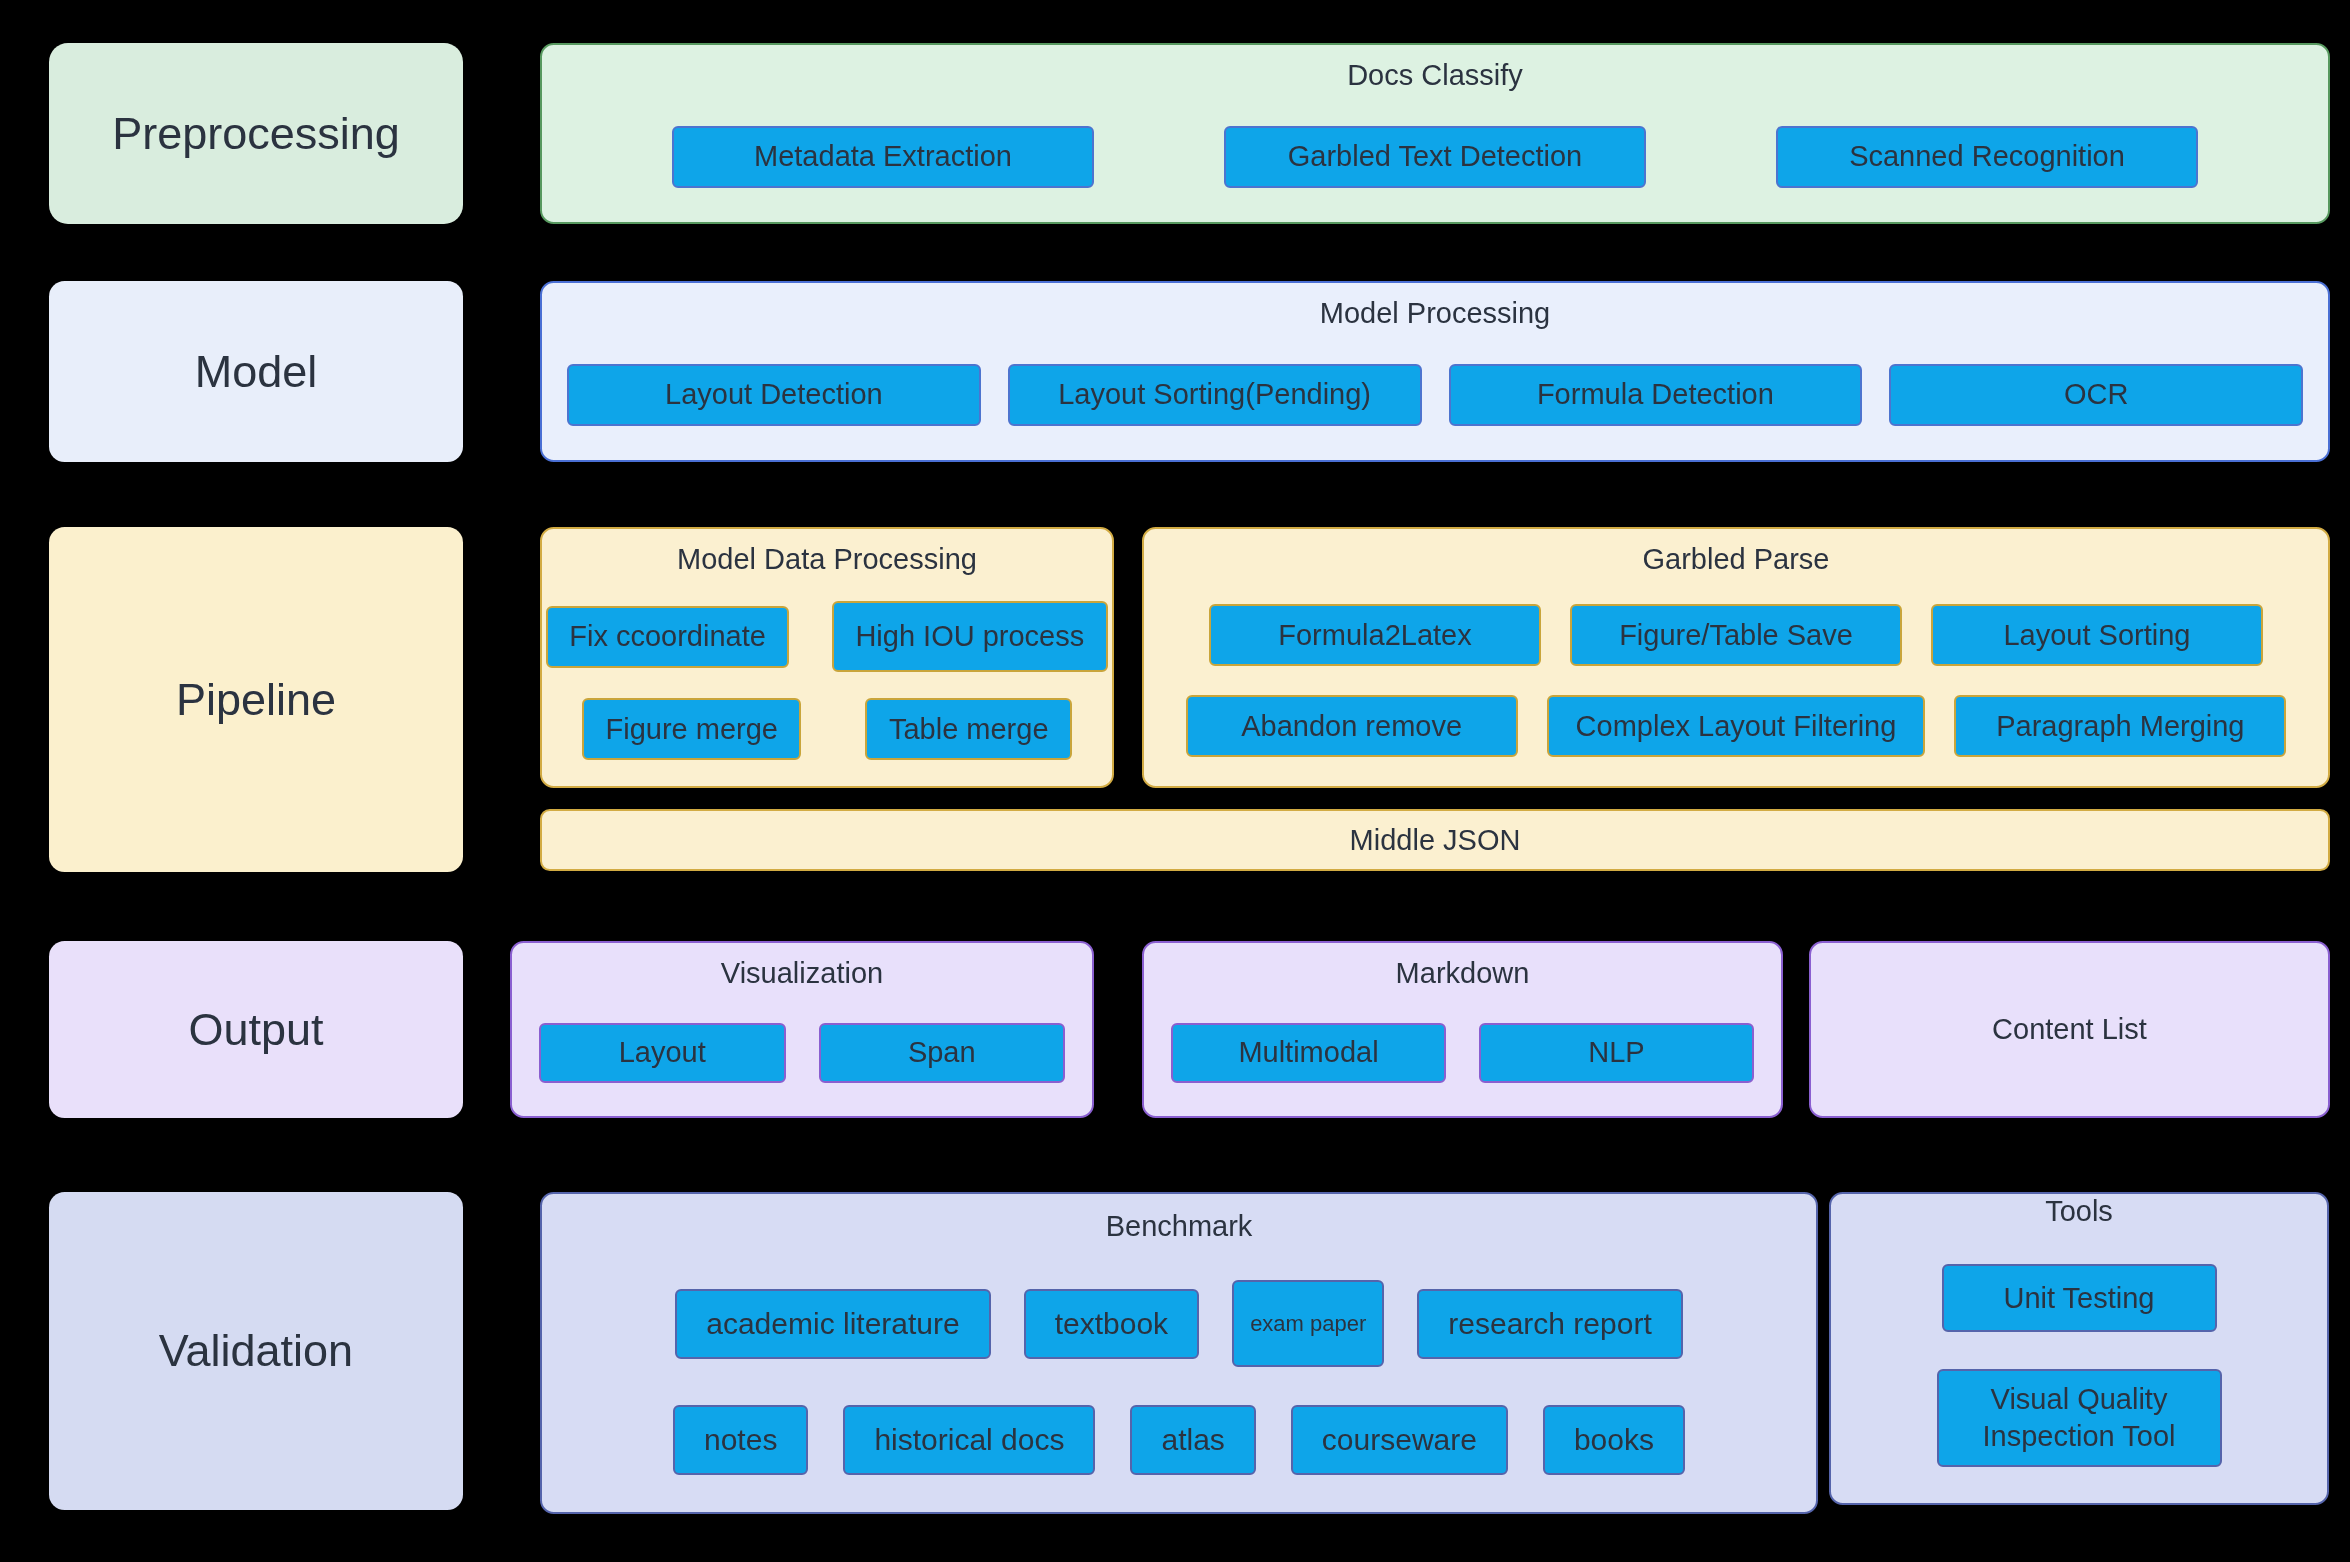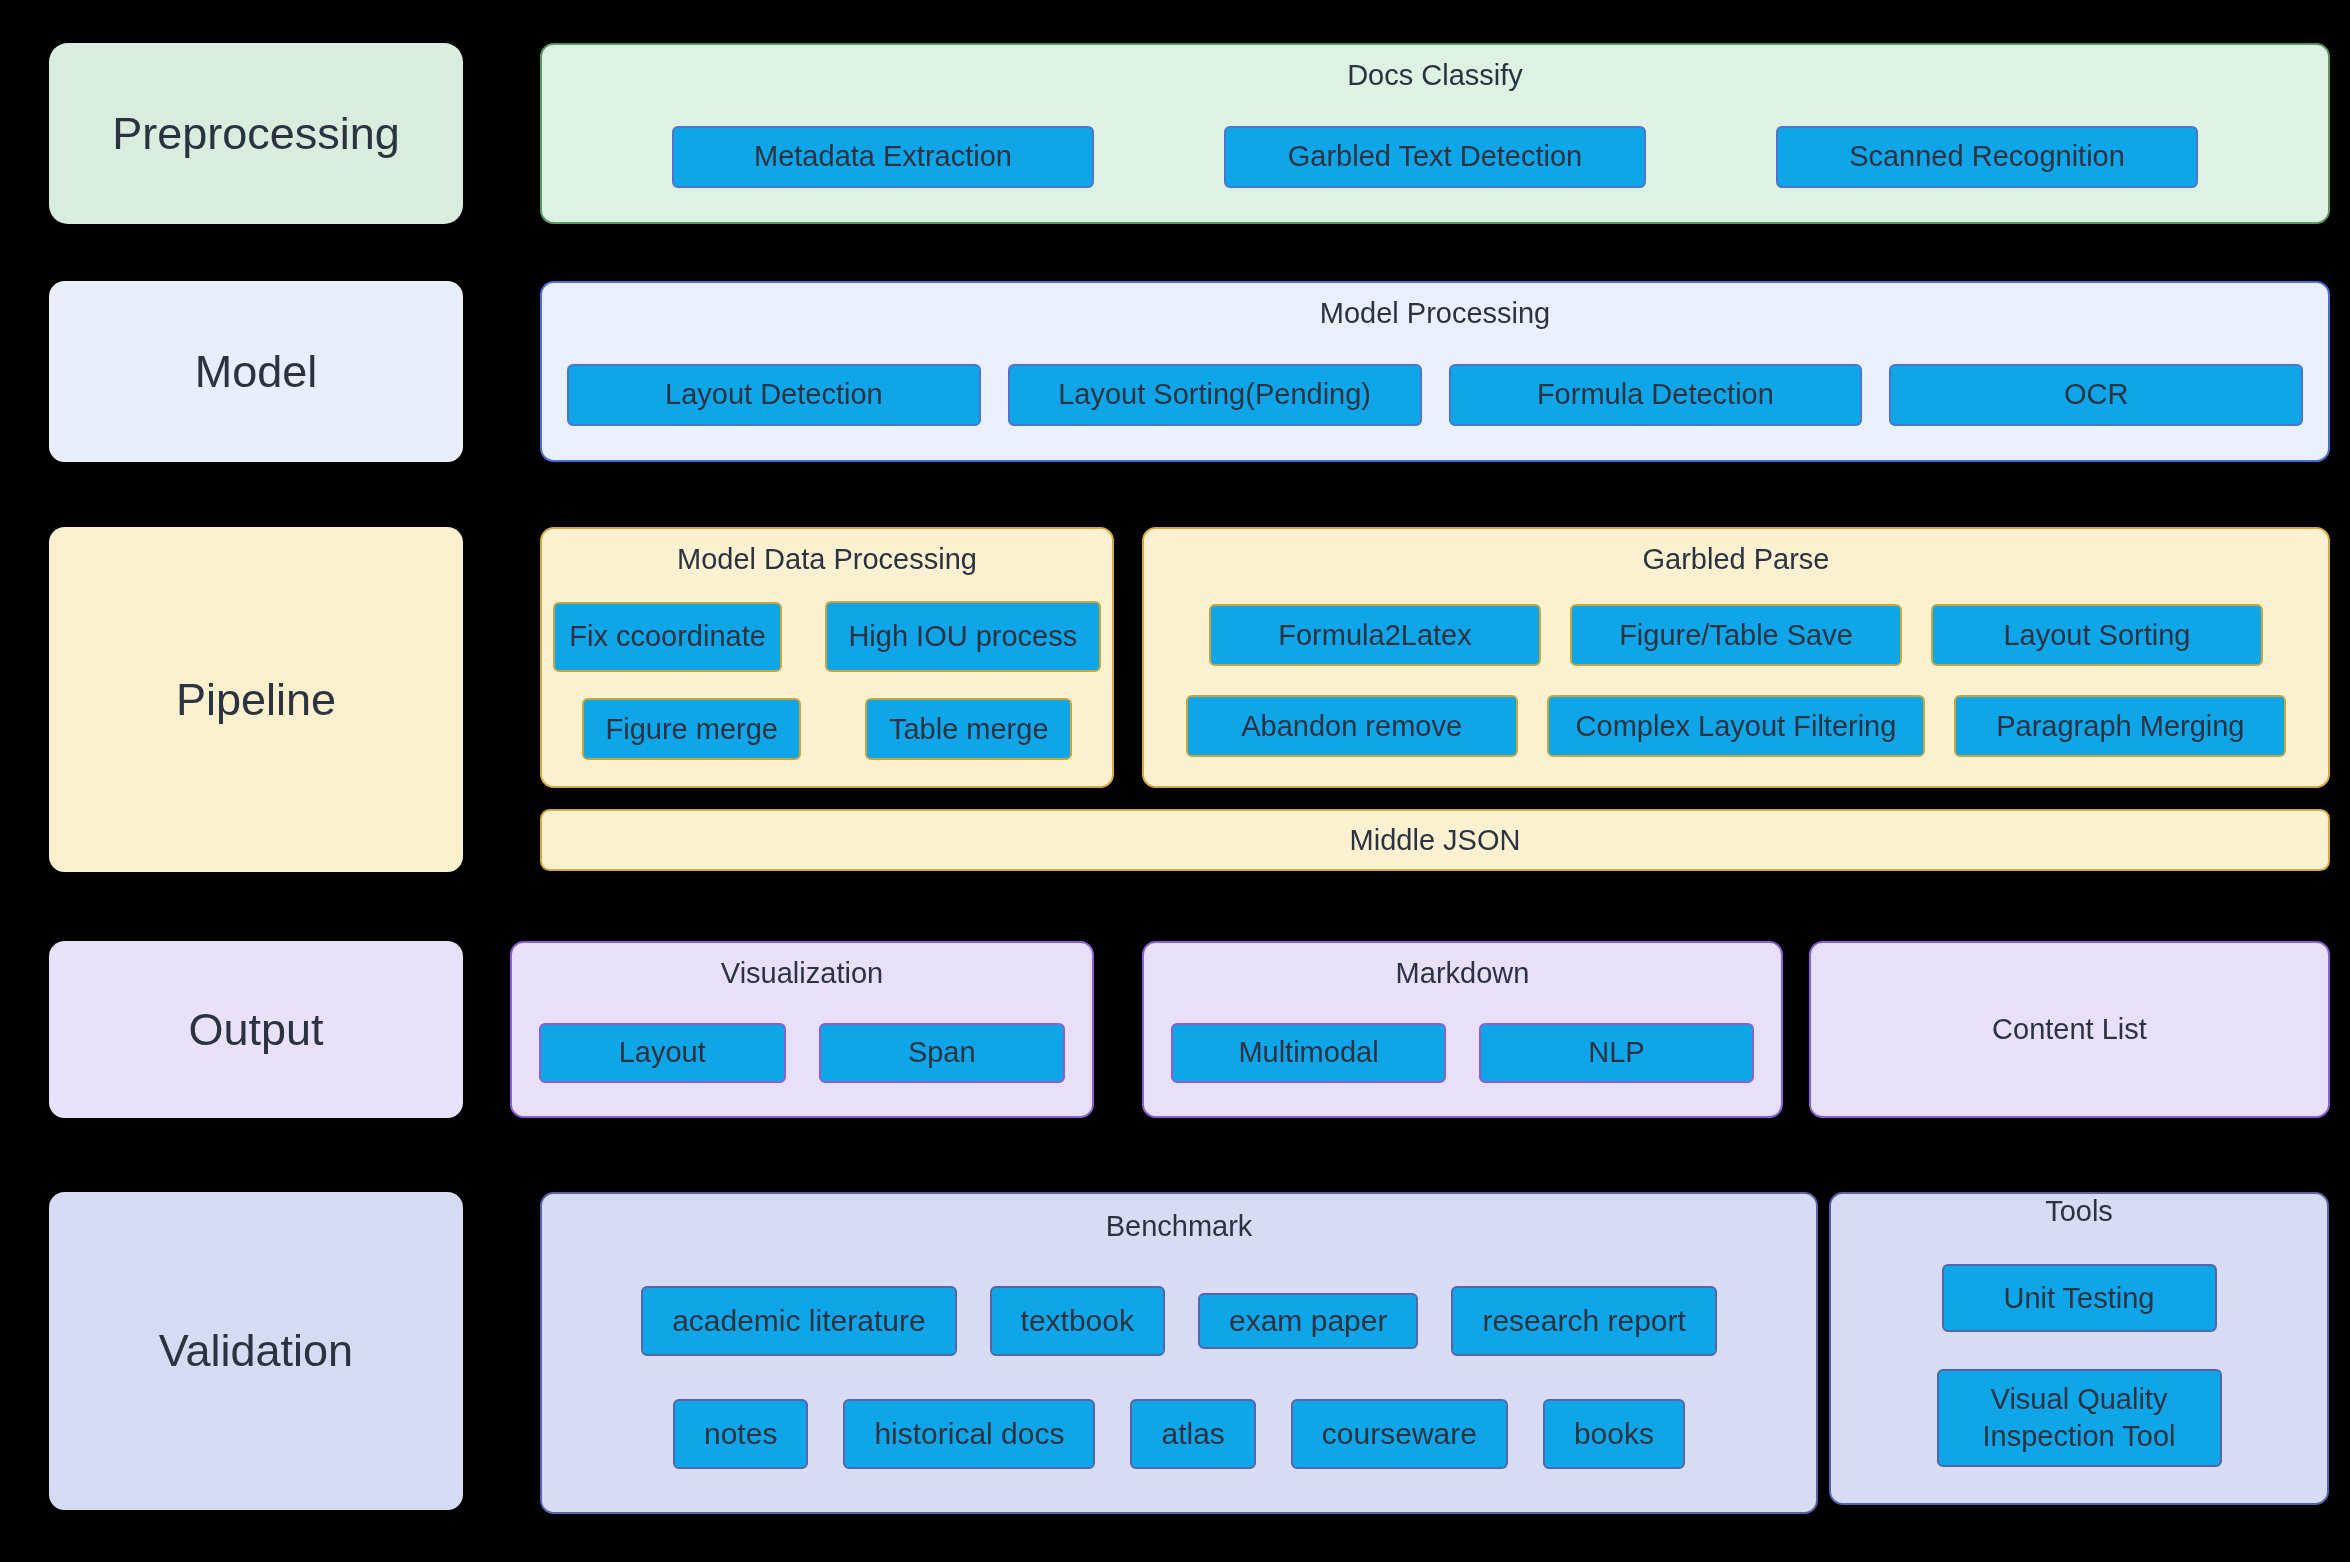--- a/index.html
+++ b/index.html
@@ -62,21 +62,21 @@
     <div class="btn btn-blue" style="flex:1;height:62px">OCR</div>
   </div>
 </div>
 
 <div class="abs rowlabel gold-label" style="top:527px;height:345px">Pipeline</div>
 
 <div class="abs group gold" style="left:508px;top:527px;width:574px;height:261px">
   <div class="gtitle">Model Data Processing</div>
   <div class="stack">
     <div class="row2" style="gap:43px">
-      <div class="btn btn-gold" style="height:70px;padding:0 14px">Fix ccoordinate</div>
+      <div class="btn btn-gold" style="height:62px;padding:0 21px">Fix ccoordinate</div>
       <div class="btn btn-gold" style="height:71px;padding:0 21.5px">High IOU process</div>
     </div>
     <div class="row2" style="gap:64px">
       <div class="btn btn-gold" style="height:62px;padding:0 21.5px">Figure merge</div>
       <div class="btn btn-gold" style="height:62px;padding:0 21.5px">Table merge</div>
     </div>
   </div>
 </div>
 
 <div class="abs group gold" style="left:1110px;top:527px;width:1188px;height:261px">
@@ -118,21 +118,21 @@
 <div class="abs group purple" style="left:1777px;top:941px;width:521px;height:177px;flex-direction:row;align-items:center;justify-content:center;font-size:29px">Content List</div>
 
 <div class="abs rowlabel peri-label" style="top:1192px;height:318px">Validation</div>
 
 <div class="abs group peri" style="left:508px;top:1192px;width:1278px;height:322px">
   <div class="gtitle" style="padding-top:15.6px">Benchmark</div>
   <div class="stack">
     <div class="row2" style="gap:33px">
       <div class="btn btn-peri" style="height:70px;padding:0 29px;font-size:30px">academic literature</div>
       <div class="btn btn-peri" style="height:70px;padding:0 29px;font-size:30px">textbook</div>
-      <div class="btn btn-peri" style="height:56px;padding:0 29px;font-size:30px">exam paper</div>
+      <div class="btn btn-peri" style="height:87px;padding:0 16px;font-size:22px">exam paper</div>
       <div class="btn btn-peri" style="height:70px;padding:0 29px;font-size:30px">research report</div>
     </div>
     <div class="row2" style="gap:35px">
       <div class="btn btn-peri" style="height:70px;padding:0 29px;font-size:30px">notes</div>
       <div class="btn btn-peri" style="height:70px;padding:0 29px;font-size:30px">historical docs</div>
       <div class="btn btn-peri" style="height:70px;padding:0 29px;font-size:30px">atlas</div>
       <div class="btn btn-peri" style="height:70px;padding:0 29px;font-size:30px">courseware</div>
       <div class="btn btn-peri" style="height:70px;padding:0 29px;font-size:30px">books</div>
     </div>
   </div>

